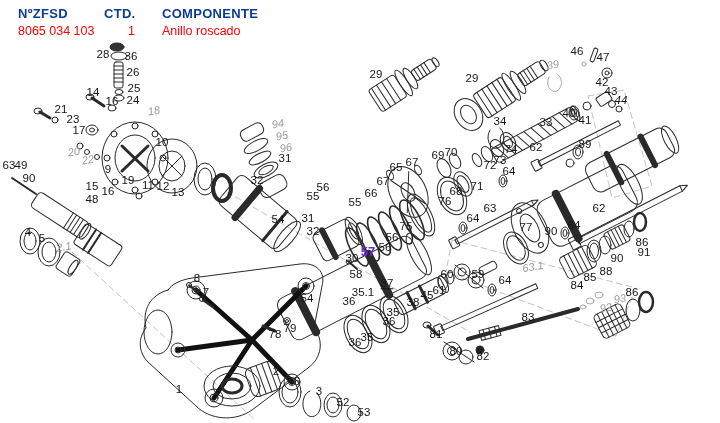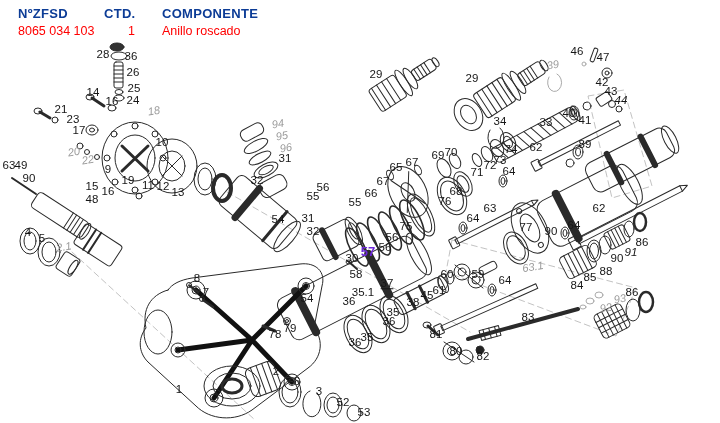--- a/index.html
+++ b/index.html
@@ -512,37 +512,37 @@
       <span class="lbl" style="left: 611px; top: 92px;">43</span>
       <span class="lbl" style="left: 621px; top: 101px; font-style: italic;">44</span>
       <span class="lbl" style="left: 585px; top: 121px;">41</span>
       <span class="lbl" style="left: 569px; top: 114px;">40</span>
       <span class="lbl" style="left: 500px; top: 122px;">34</span>
       <span class="lbl" style="left: 546px; top: 123px;">33</span>
       <span class="lbl" style="left: 511px; top: 150px;">74</span>
       <span class="lbl" style="left: 536px; top: 148px;">62</span>
       <span class="lbl" style="left: 500px; top: 161px;">73</span>
       <span class="lbl" style="left: 490px; top: 166px;">72</span>
-      <span class="lbl" style="left: 477px; top: 173px;">71</span>
+      <span class="lbl" style="left: 477px; top: 187px;">71</span>
       <span class="lbl" style="left: 509px; top: 172px;">64</span>
       <span class="lbl" style="left: 585px; top: 145px;">89</span>
       <span class="lbl" style="left: 599px; top: 209px;">62</span>
       <span class="lbl" style="left: 490px; top: 209px;">63</span>
       <span class="lbl" style="left: 473px; top: 219px;">64</span>
       <span class="lbl" style="left: 526px; top: 228px;">77</span>
       <span class="lbl" style="left: 551px; top: 232px;">90</span>
       <span class="lbl" style="left: 574px; top: 226px;">64</span>
       <span class="lbl" style="left: 478px; top: 275px;">59</span>
       <span class="lbl" style="left: 505px; top: 281px;">64</span>
       <span class="lbl g" style="left: 533px; top: 267px;">63.1</span>
       <span class="lbl" style="left: 577px; top: 286px;">84</span>
       <span class="lbl" style="left: 590px; top: 278px;">85</span>
       <span class="lbl" style="left: 606px; top: 272px;">88</span>
       <span class="lbl" style="left: 617px; top: 259px;">90</span>
-      <span class="lbl" style="left: 631px; top: 253px; font-style: italic;">91</span>
+      <span class="lbl" style="left: 644px; top: 253px;">91</span>
       <span class="lbl" style="left: 642px; top: 243px;">86</span>
       <span class="lbl" style="left: 632px; top: 293px;">86</span>
       <span class="lbl g" style="left: 606px; top: 308px;">92</span>
       <span class="lbl g" style="left: 620px; top: 299px;">93</span>
       <span class="lbl" style="left: 436px; top: 335px;">81</span>
       <span class="lbl" style="left: 456px; top: 352px;">80</span>
       <span class="lbl" style="left: 483px; top: 357px;">82</span>
       <span class="lbl" style="left: 528px; top: 318px;">83</span>
     </div>
 </div>

